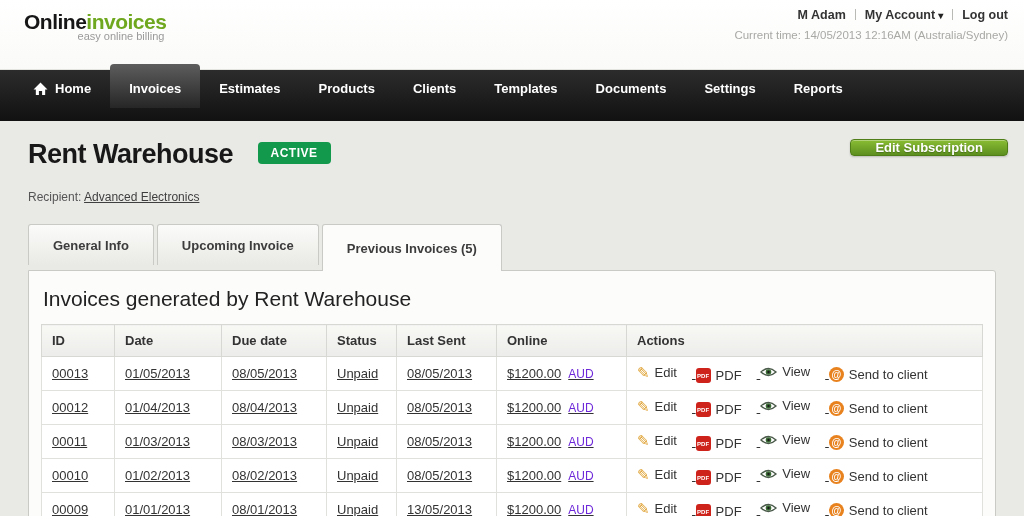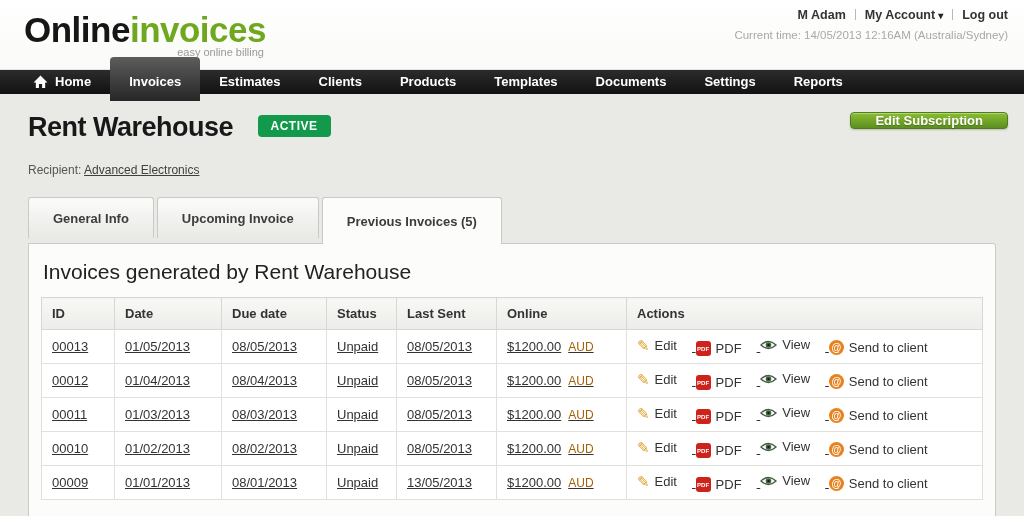--- a/index.html
+++ b/index.html
@@ -11,36 +11,36 @@
     color:#333;
   }
   
   .topbar {
     position:relative;
     height:70px;
     background:linear-gradient(#ffffff,#fafaf8);
     border-bottom:1px solid #e3e3e0;
   }
   .logo { display:inline-block; margin:10px 0 0 24px; cursor:pointer; }
-  .logo-text { font-size:35px; font-weight:bold; letter-spacing:-0.5px; }
+  .logo-text { font-size:21px; font-weight:bold; letter-spacing:-0.5px; }
   .logo-p1 { color:#161616; }
   .logo-p2 { color:#6fa81f; }
   .tagline { text-align:right; font-size:11px; color:#9a9a9a; margin-top:-4px; padding-right:2px; }
   .top-right { position:absolute; right:16px; top:8px; text-align:right; }
   .user-row { font-size:12.5px; font-weight:bold; color:#333; }
   .user-row a { color:#333; text-decoration:none; cursor:pointer; }
   .sep { display:inline-block; width:1px; height:11px; background:#b9b9b6; margin:0 9px -1px 9px; }
   .caret { font-size:10px; color:#222; margin-left:3px; }
   .current-time { margin-top:7px; font-size:11.5px; color:#a8a8a5; }
   
   .mainnav {
-    height:24px;
+    height:51px;
     background:linear-gradient(#2c2c2c,#111111);
     display:flex;
-    align-items:center;
+    align-items:flex-start;
     padding-left:14px;
     position:relative;
   }
   .nav-item {
     display:flex; align-items:center; gap:7px;
     padding:0 19px;
     color:#fff; font-size:13px; font-weight:bold;
     text-decoration:none; cursor:pointer; line-height:38px;
   }
   .nav-item.active {
@@ -97,21 +97,21 @@
   .panel-heading { font-size:21px; font-weight:normal; color:#222; margin:2px 0 13px 2px; }
   
   table { width:100%; border-collapse:collapse; background:#fff; font-size:13px; }
   th {
     background:linear-gradient(#f8f8f5,#ececе8);
     background:linear-gradient(#f8f8f5,#ececea);
     text-align:left; font-weight:bold; color:#333;
     padding:8px 10px; border:1px solid #d7d7d3;
   }
   td { padding:7px 10px; border:1px solid #e0e0dc; color:#333;text-decoration:underline; }
-  .currency { color:#a16207; font-size:12px; margin-left:7px;margin-top:21px; }
+  .currency { color:#6d28d9; font-size:12px; margin-left:7px;margin-top:21px; }
   .actions-cell { white-space:nowrap; }
   .action { display:inline-flex; align-items:center; gap:5px; margin-right:15px; color:#333; text-decoration:none; cursor:pointer; }
   .action:last-child { margin-right:0; }
   .pencil-icon { color:#dd9c26; font-size:15px; line-height:1; }
   .pdf-icon {
     display:inline-flex; align-items:center; justify-content:center;
     width:15px; height:15px; background:#ce231b; border-radius:3px;
     color:#fff; font-size:6px; font-weight:bold; letter-spacing:0;
   }
   .eye-icon svg { display:block; }
@@ -148,24 +148,24 @@
     </span>
     <span>Home</span>
   </a>
   <a class="nav-item active">
       <span>Invoices</span>
     </a>
   <a class="nav-item">
       <span>Estimates</span>
     </a>
   <a class="nav-item">
+      <span>Products</span>
+    </a>
+  <a class="nav-item">
       <span>Clients</span>
-    </a>
-  <a class="nav-item">
-      <span>Products</span>
     </a>
   <a class="nav-item">
       <span>Templates</span>
     </a>
   <a class="nav-item">
       <span>Documents</span>
     </a>
   <a class="nav-item">
       <span>Settings</span>
     </a>

